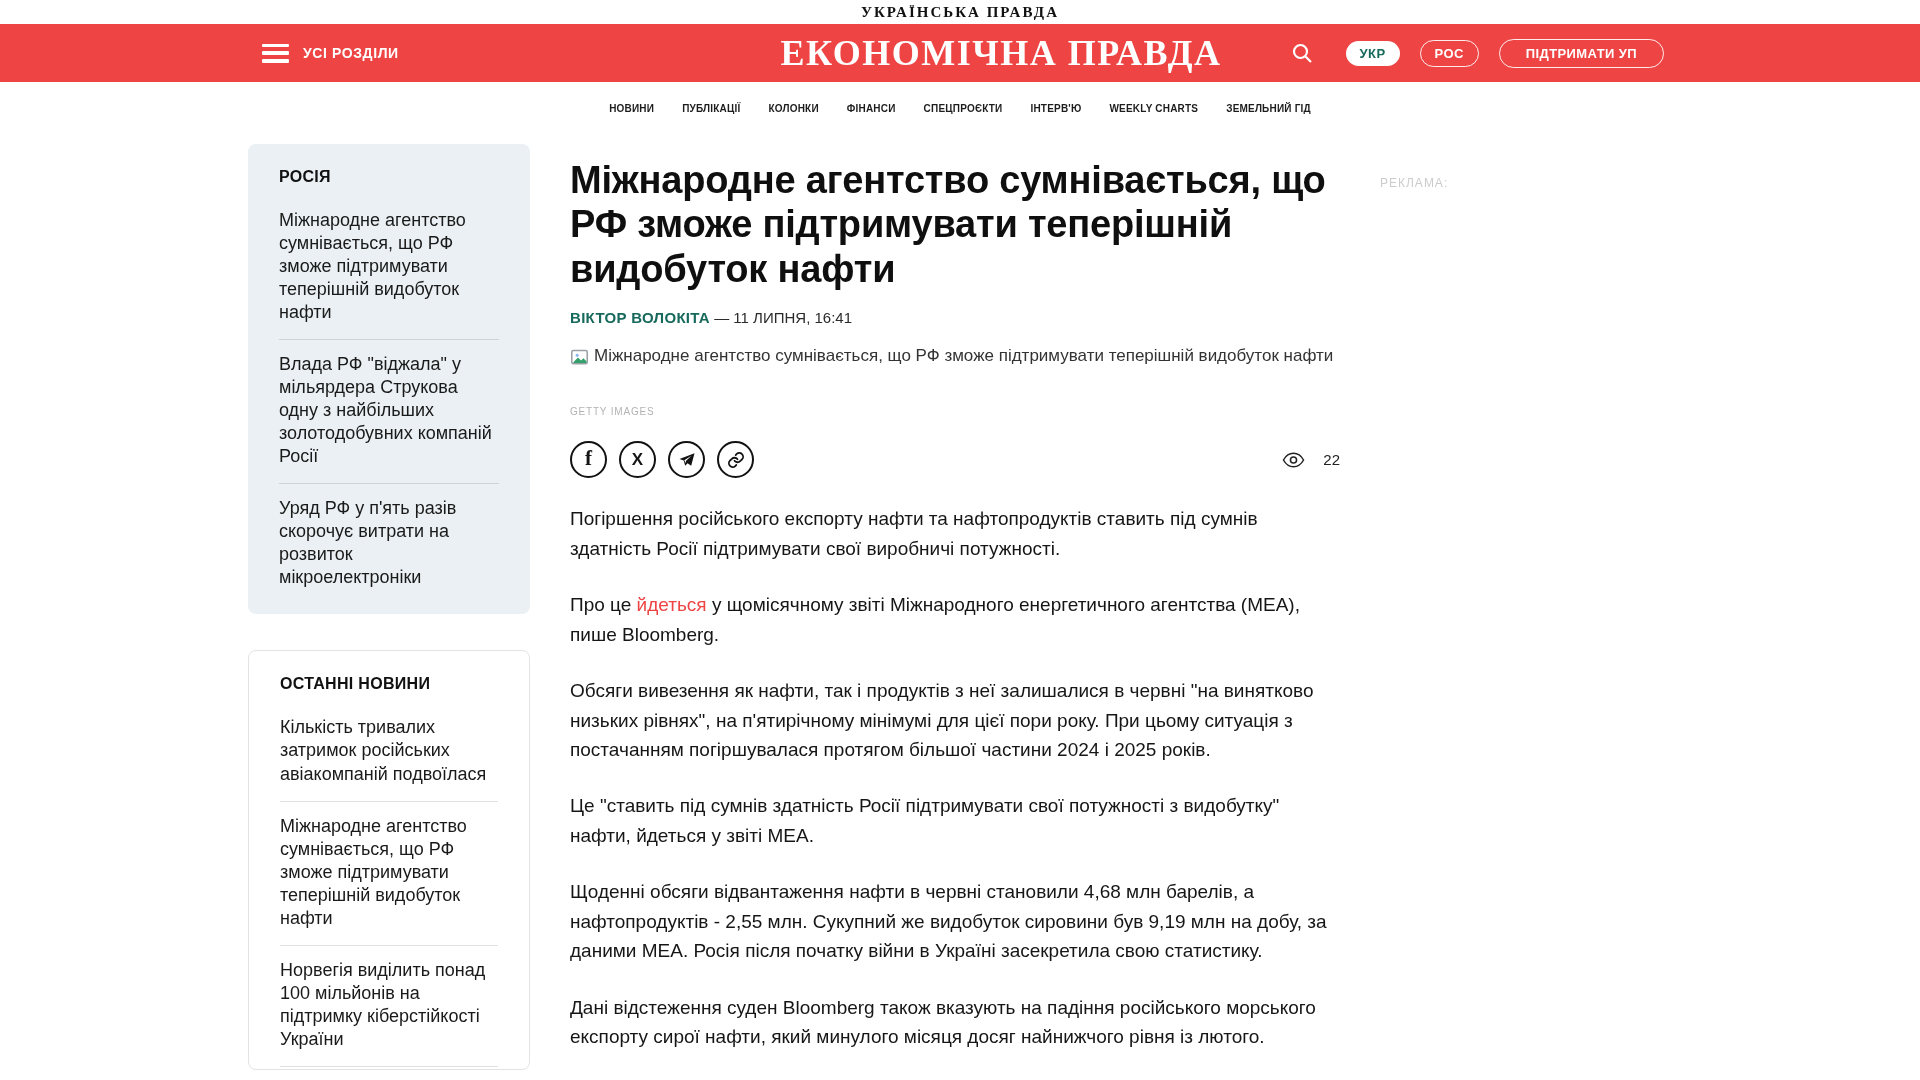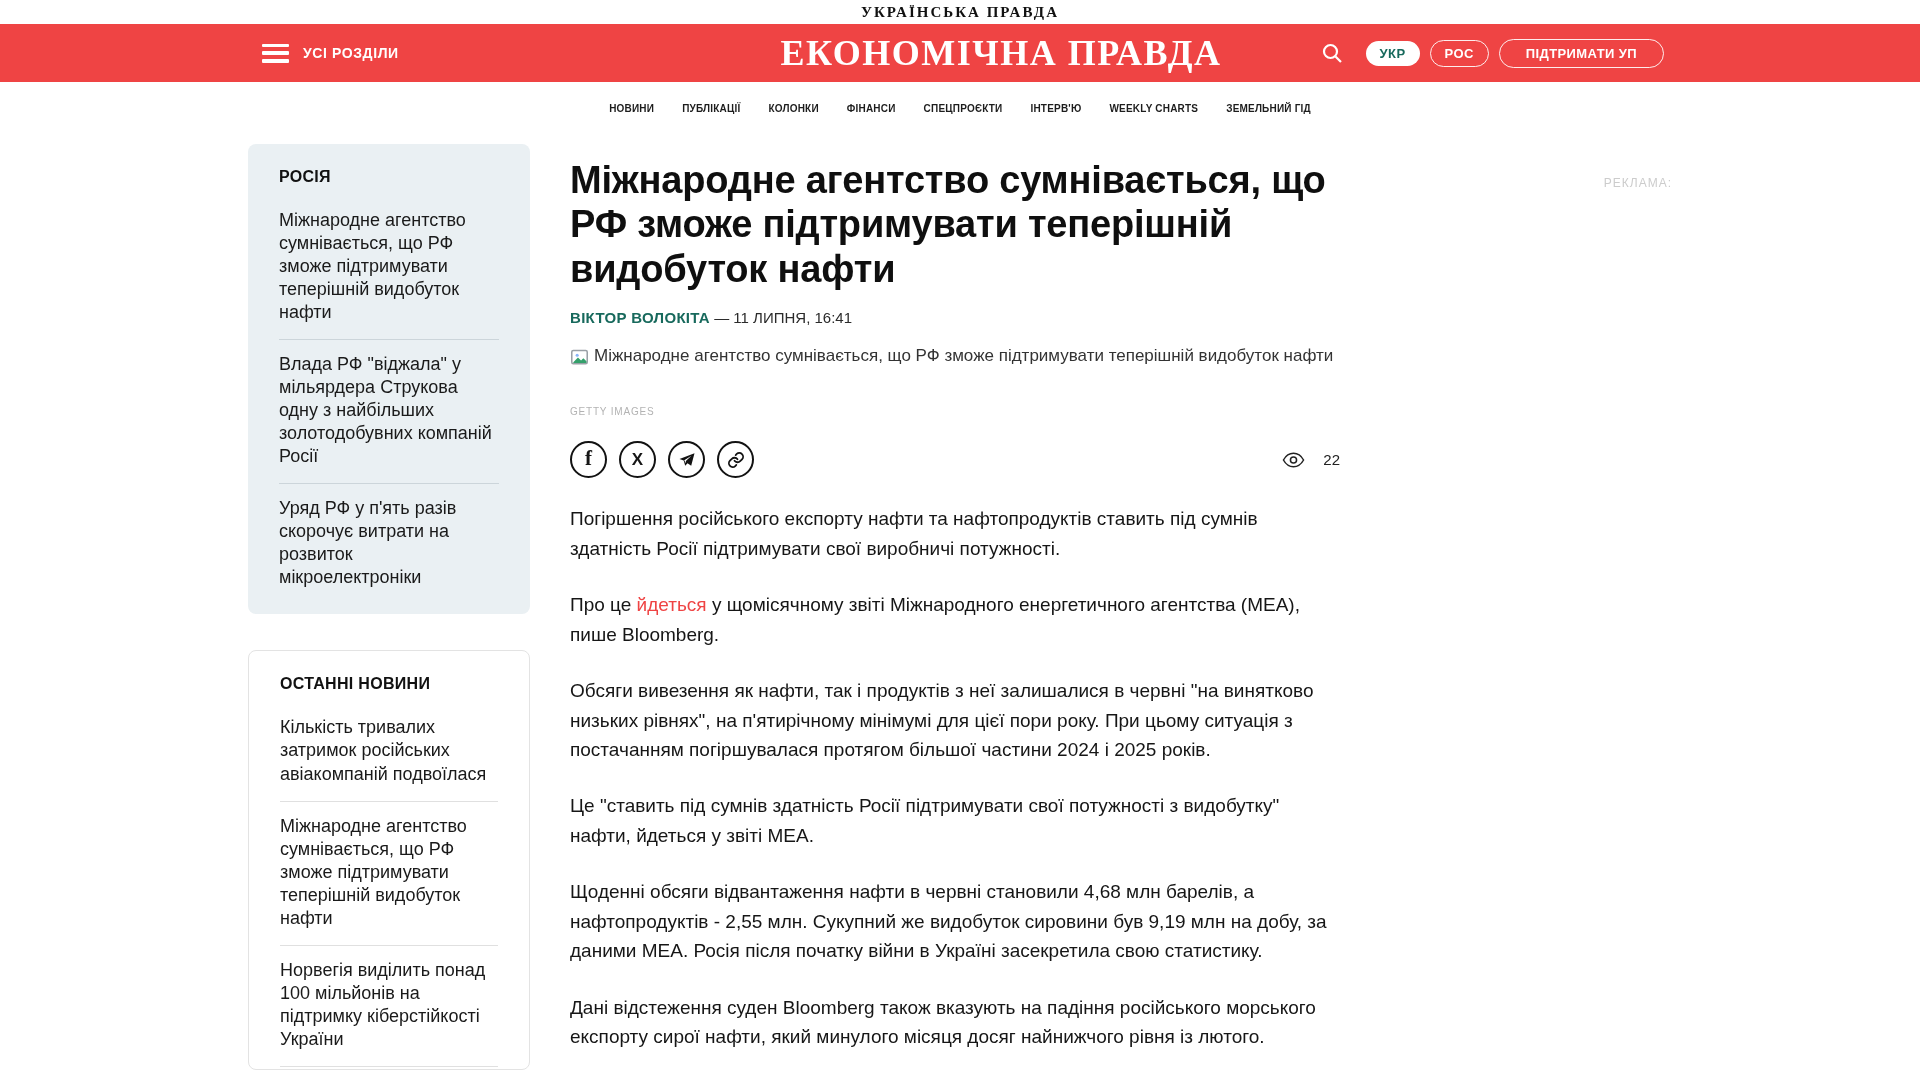--- a/index.html
+++ b/index.html
@@ -13,21 +13,21 @@
 
   
   .header { height: 58px; background: #ef4444; position: relative; display: flex; align-items: center; color: #fff; padding-left: 44px; }
   .menu-group { position: absolute; left: 262px; display: flex; align-items: center; gap: 14px; cursor: pointer; }
   .hamburger { width: 27px; height: 19px; display: flex; flex-direction: column; justify-content: space-between; }
   .hamburger span { display: block; height: 3.5px; background: #fff; border-radius: 1px; }
   .menu-label { font-size: 14px; font-weight: 700; letter-spacing: 0.6px; }
   .logo { position: absolute; left: 50%; transform: translateX(-50%);
     font-family: "Liberation Serif", serif; font-weight: 700; font-size: 36px; letter-spacing: 1.5px;
     white-space: nowrap; cursor: pointer; margin-left: 41px; }
-  .header-right { position: absolute; right: 256px; display: flex; align-items: center; gap: 10px; }
+  .header-right { position: absolute; right: 256px; display: flex; align-items: center; gap: 20px; }
   .search-btn { width: 26px; height: 26px; margin-right: 10px; cursor: pointer; display: flex; align-items: center; }
   .pill { border-radius: 16px; font-size: 13px; font-weight: 700; letter-spacing: 0.4px;
     padding: 5px 14px; cursor: pointer; white-space: nowrap; }
   .pill-solid { background: #fff; color: #17695c; }
   .pill-outline { background: transparent; color: #fff; border: 1.5px solid rgba(255,255,255,0.9); }
   .pill-wide { padding: 6px 26px; }
 
   
   .nav { height: 52px; display: flex; align-items: center; justify-content: center; gap: 28px; background: #fff; }
   .nav a { font-size: 10px; font-weight: 700; color: #1d1d1d; text-decoration: none;
@@ -64,21 +64,21 @@
   .share-btn .glyph-x { font-weight: 800; font-size: 17px; }
   .views { margin-left: auto; display: flex; align-items: center; gap: 18px; color: #222; font-size: 15px; }
   .article-body p { font-size: 19px; line-height: 1.55; color: #161616; margin-bottom: 27px; max-width: 770px; }
   .article-body a.inline-link { color: #ef4444; 
     text-decoration-color: #17695c; text-decoration-thickness: 2px; text-underline-offset: 4px; cursor: pointer; text-align: right; }
   .end-dots { display: flex; margin-top: 4px; color: #c9c9c9; font-size: 10px; }
   .end-dots span:nth-child(1){ margin-left: 90px; } .end-dots span:nth-child(2){ margin-left: 150px; }
   .end-dots span:nth-child(3){ margin-left: 230px; }
 
   
-  .ad-label { margin-top: 32px; text-align: right; font-size: 12px; color: #cccccc; letter-spacing: 1px; }
+  .ad-label { margin-top: 32px; text-align: left; font-size: 12px; color: #cccccc; letter-spacing: 1px; }
 
   svg { display: block; }
 </style>
 </head>
 <body>
 
 <div class="masthead">
   <a class="masthead-brand">УКРАЇНСЬКА ПРАВДА</a>
 </div>
 

